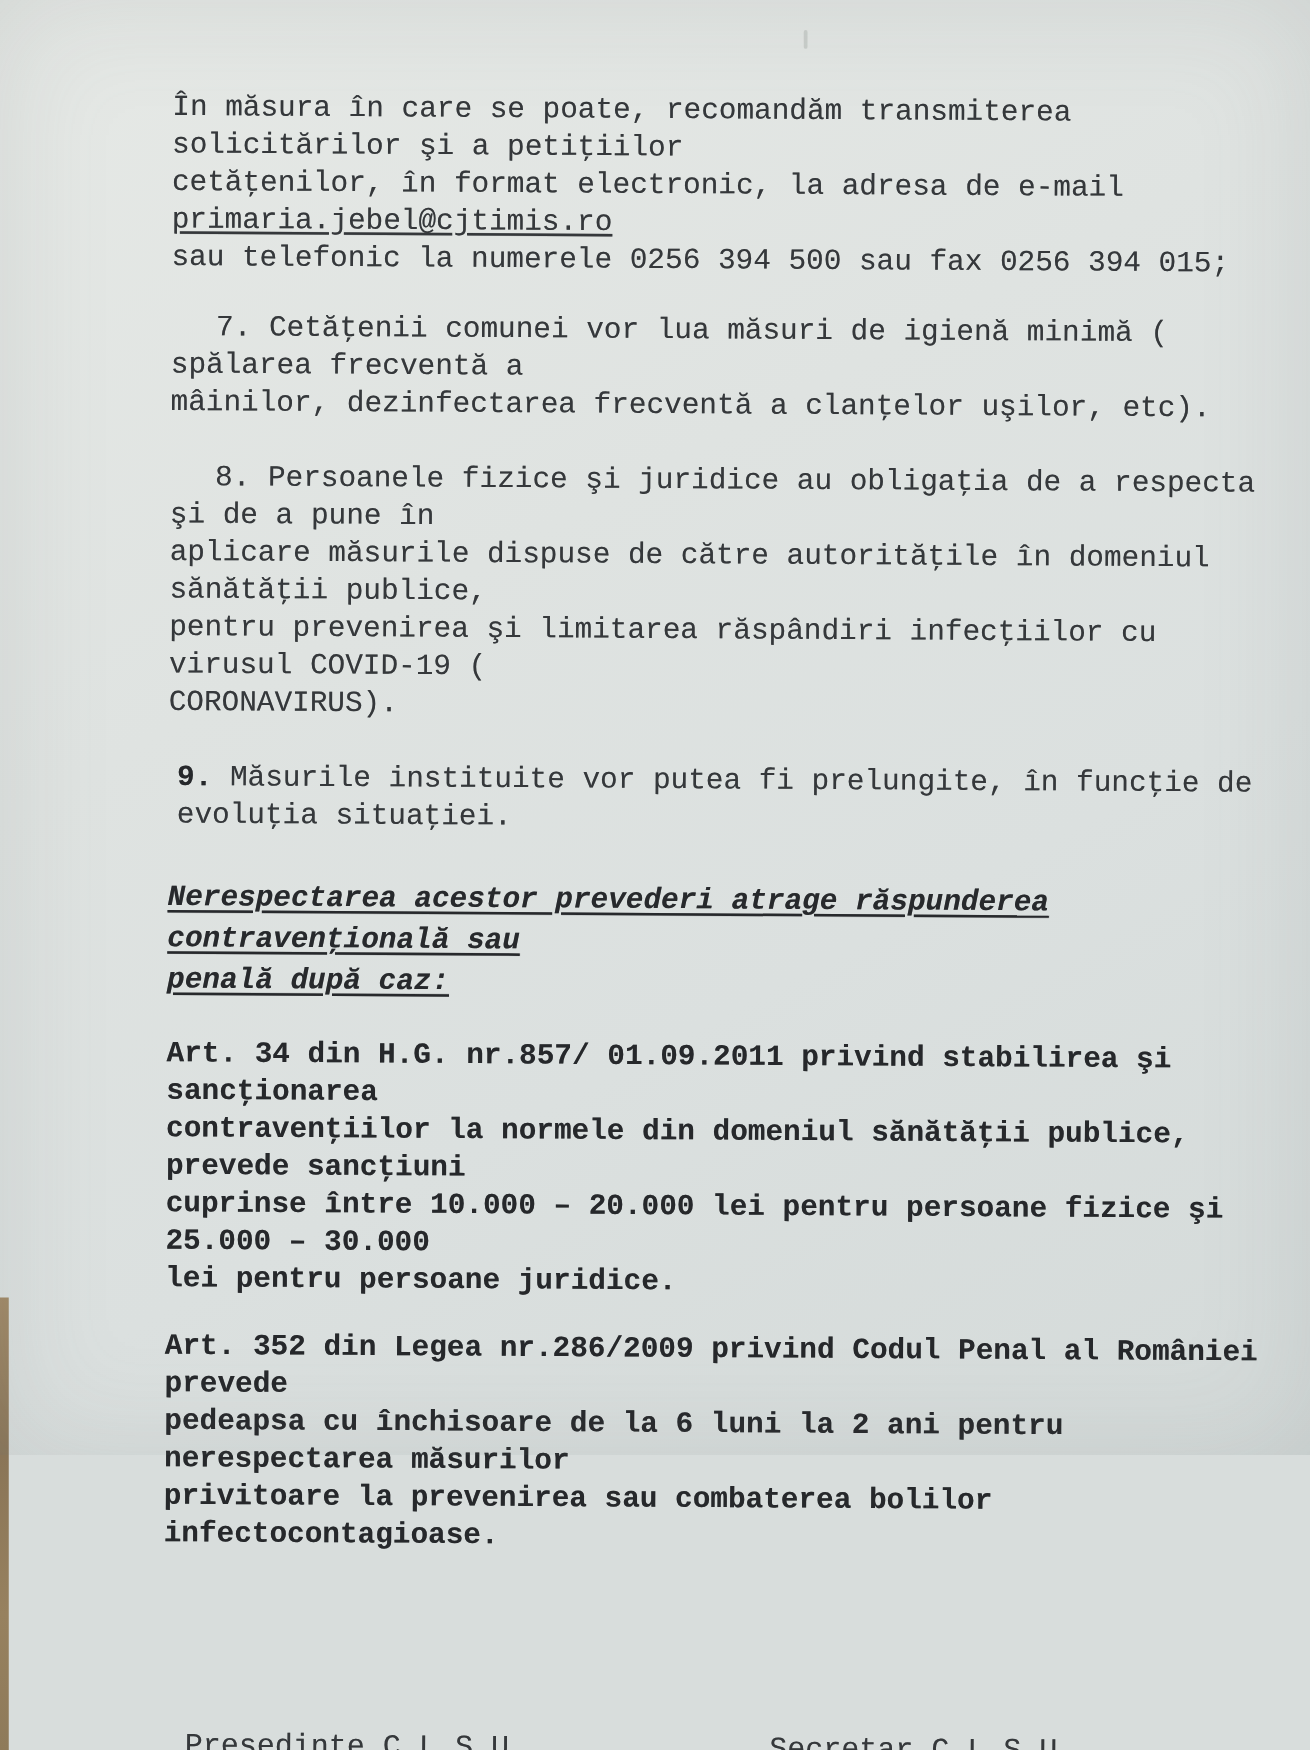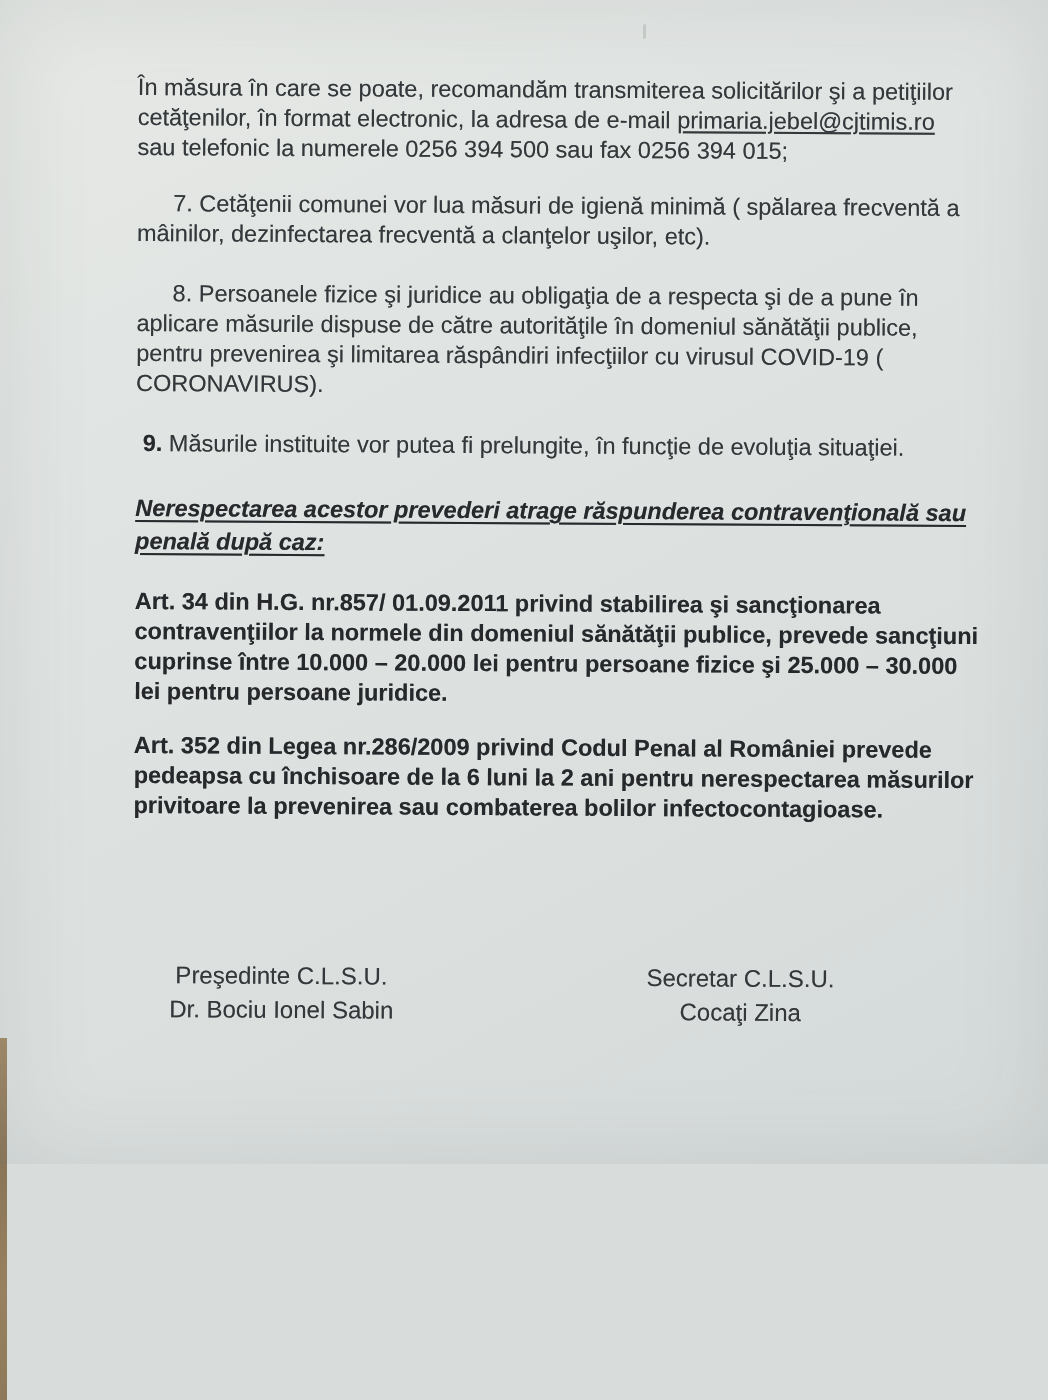--- a/index.html
+++ b/index.html
@@ -8,21 +8,21 @@
     width: 1048px;
     height: 1400px;
     overflow: hidden;
     background: #d8dddc;
   }
   .page {
     position: relative;
     width: 1048px;
     height: 1164px;
     background: linear-gradient(152deg, #e6e9e6 0%, #dfe3e1 38%, #dbe0df 65%, #d4dad9 100%);
-    font-family: Liberation Sans, sans-serif;
+    font-family: Liberation Mono, monospace;
   }
   
   .page::after {
     content: "";
     position: absolute;
     inset: 0;
     box-shadow: inset 0 0 90px rgba(110, 120, 116, 0.16);
     pointer-events: none;
   }
   

